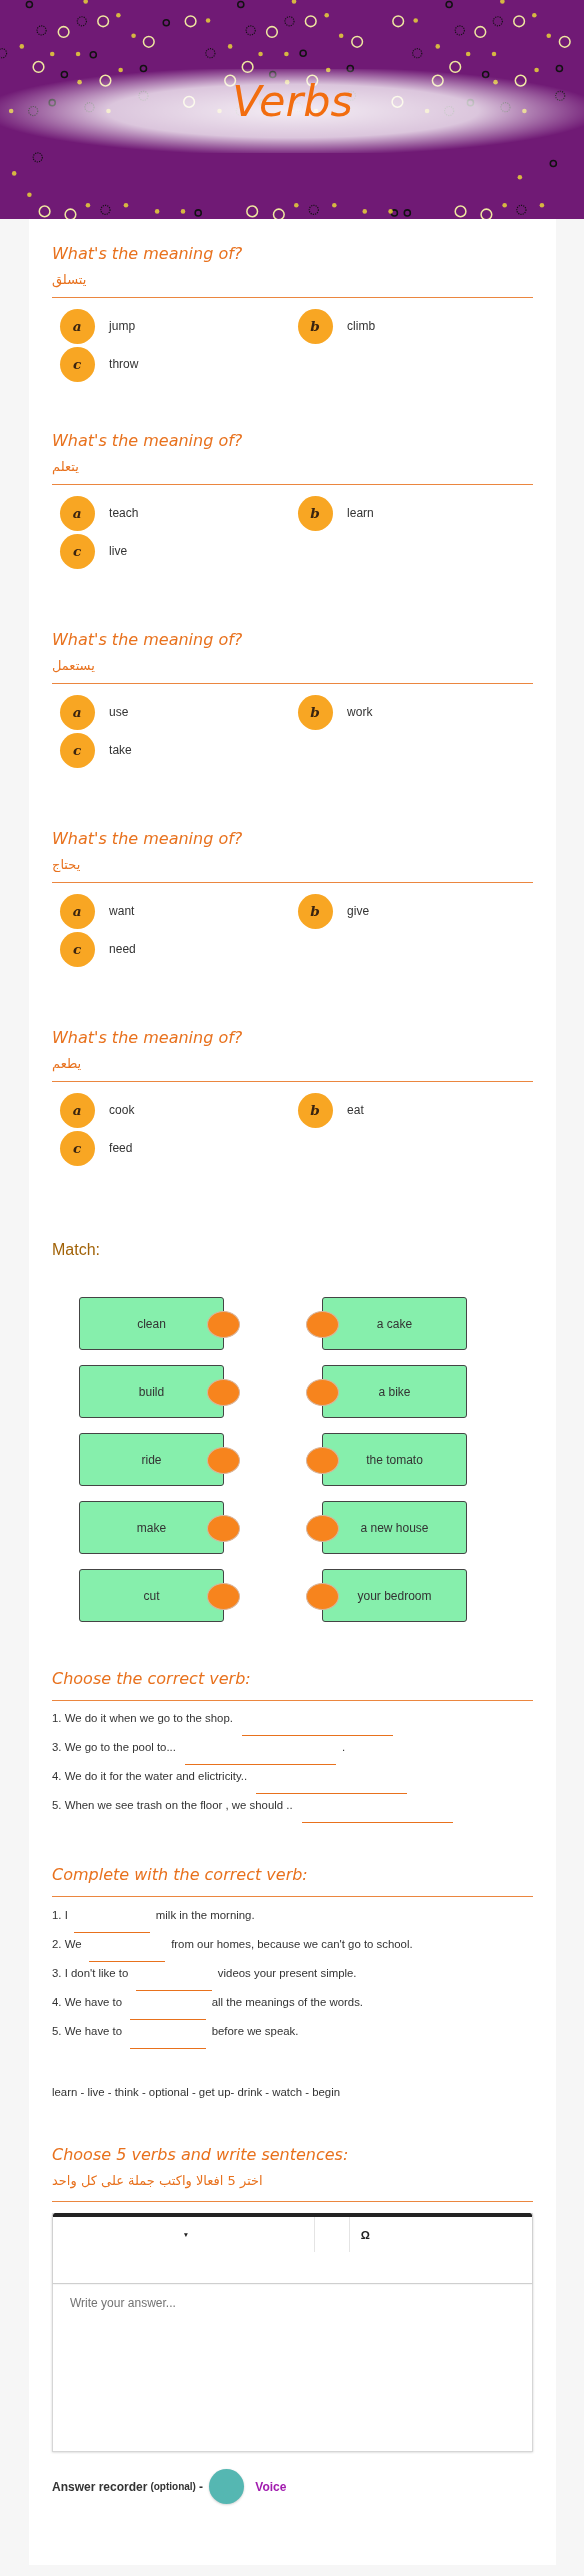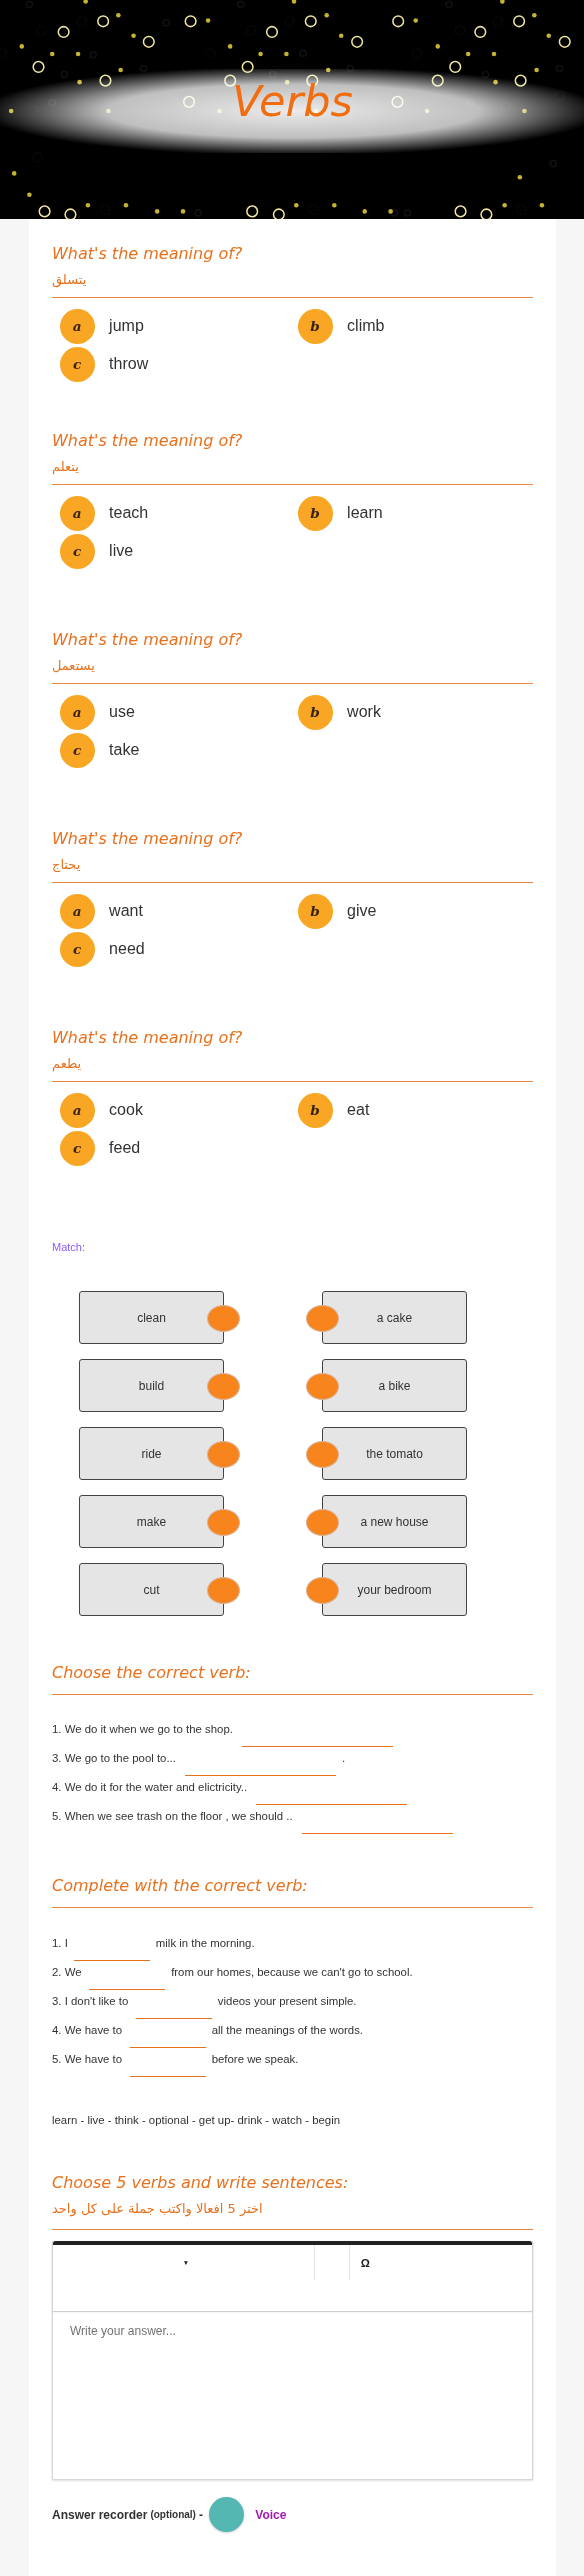--- a/index.html
+++ b/index.html
@@ -1,20 +1,20 @@
 <!DOCTYPE html>
 <html style="font-size:12px"><head>
 <meta charset="utf-8">
 <style>
   * { box-sizing: border-box; margin: 0; padding: 0; }
   html, body { width: 585px; background: #f6f6f6; }
   body { font-family: "Liberation Sans", "DejaVu Sans", sans-serif; color: #333; }
 
   .header {
-    position: relative; width: 585px; height: 219px; background: #000000; overflow: hidden;
+    position: relative; width: 585px; height: 219px; background: #701a75; overflow: hidden;
   }
   .header svg.pattern { position: absolute; left: 0; top: 0; }
   .header .veil {
     position: absolute; left: 0; top: 69px; width: 585px; height: 84px;
     background: radial-gradient(ellipse at center, rgba(255,255,255,0.92) 0%, rgba(255,255,255,0.75) 45%, rgba(255,255,255,0) 75%);
   }
   .header .title {
     position: absolute; left: 0; right: 0; top: 76px; text-align: center;
     font-family: "DejaVu Sans", sans-serif; font-style: italic;
     font-size: 43px; color: #f26d0f; letter-spacing: 0px;
@@ -39,41 +39,41 @@
   .mc-block { height: 199px; }
   .mc-block:first-child { padding-top: 12px; }
   .choices { display: grid; grid-template-columns: 238px 228px; row-gap: 3px; margin-top: 10.7px; }
   .choice { display: flex; align-items: center; height: 35px; cursor: pointer; }
   .bubble {
     width: 35px; height: 35px; border-radius: 50%; background: #f8a623;
     display: flex; align-items: center; justify-content: center;
     font-family: "DejaVu Serif", serif; font-style: italic; font-weight: bold; font-size: 13.7px; color: #3a2410;
     margin-left: 7.6px; flex-shrink: 0;
   }
-  .choice-label { margin-left: 14.5px; font-size: 16px; color: #333; }
-
-  .match-label { font-size: 11px; color: #8b5cf6; margin-top: 15px; }
+  .choice-label { margin-left: 14.5px; font-size: 12px; color: #333; }
+
+  .match-label { font-size: 16px; color: #a16207; margin-top: 15px; }
   .match-grid { margin-top: 38px; }
   .match-row { display: flex; height: 53px; margin-bottom: 15px; margin-left: 27px; }
   .match-box {
     position: relative; width: 145px; height: 53px; border: 0.8px solid #444; border-radius: 3px;
-    display: flex; align-items: center; justify-content: center; font-size: 12px; color: #333; background: #e5e5e5;
+    display: flex; align-items: center; justify-content: center; font-size: 12px; color: #333; background: #86efac;
   }
   .match-box.left { justify-content: flex-start; padding-left: 0; }
   .match-box.left span { width: 145px; text-align: center; padding-right: 0; }
   .dot {
     position: absolute; top: 13px; width: 33px; height: 27px;
     border-radius: 50%; background: #f7841d; border: 0.8px solid #d9b49a; cursor: pointer;
   }
   .match-box.left .dot { right: -16.7px; }
   .match-box.right .dot { left: -16.7px; }
   .match-gap { width: 98px; }
 
   .section { margin-top: 0; }
-  .sentences { margin-top: 24px; }
+  .sentences { margin-top: 7px; }
   .sentence { font-size: 11.4px; color: #333; height: 29px; line-height: 23px; display: flex; align-items: flex-start; white-space: pre; }
   .blank {
     display: inline-block; border-bottom: 1.1px solid #e8711d; height: 23px; margin: 0 6px; cursor: pointer;
     position: relative; top: 6px;
   }
   .word-bank { font-size: 11.4px; color: #333; margin-top: 37px; }
 
   .editor { margin-top: 10.7px; width: 481px; border: 0.8px solid #d6d6d6; border-top: none; box-shadow: 0 0.8px 2.3px rgba(0,0,0,0.18); }
   .editor-top { height: 4.6px; background: #222; border-radius: 2.3px 2.3px 0 0; }
   .toolbar { height: 67px; display: flex; border-bottom: 0.8px solid #cfcfcf; box-shadow: 0 0.8px 1.5px rgba(0,0,0,0.1); }

